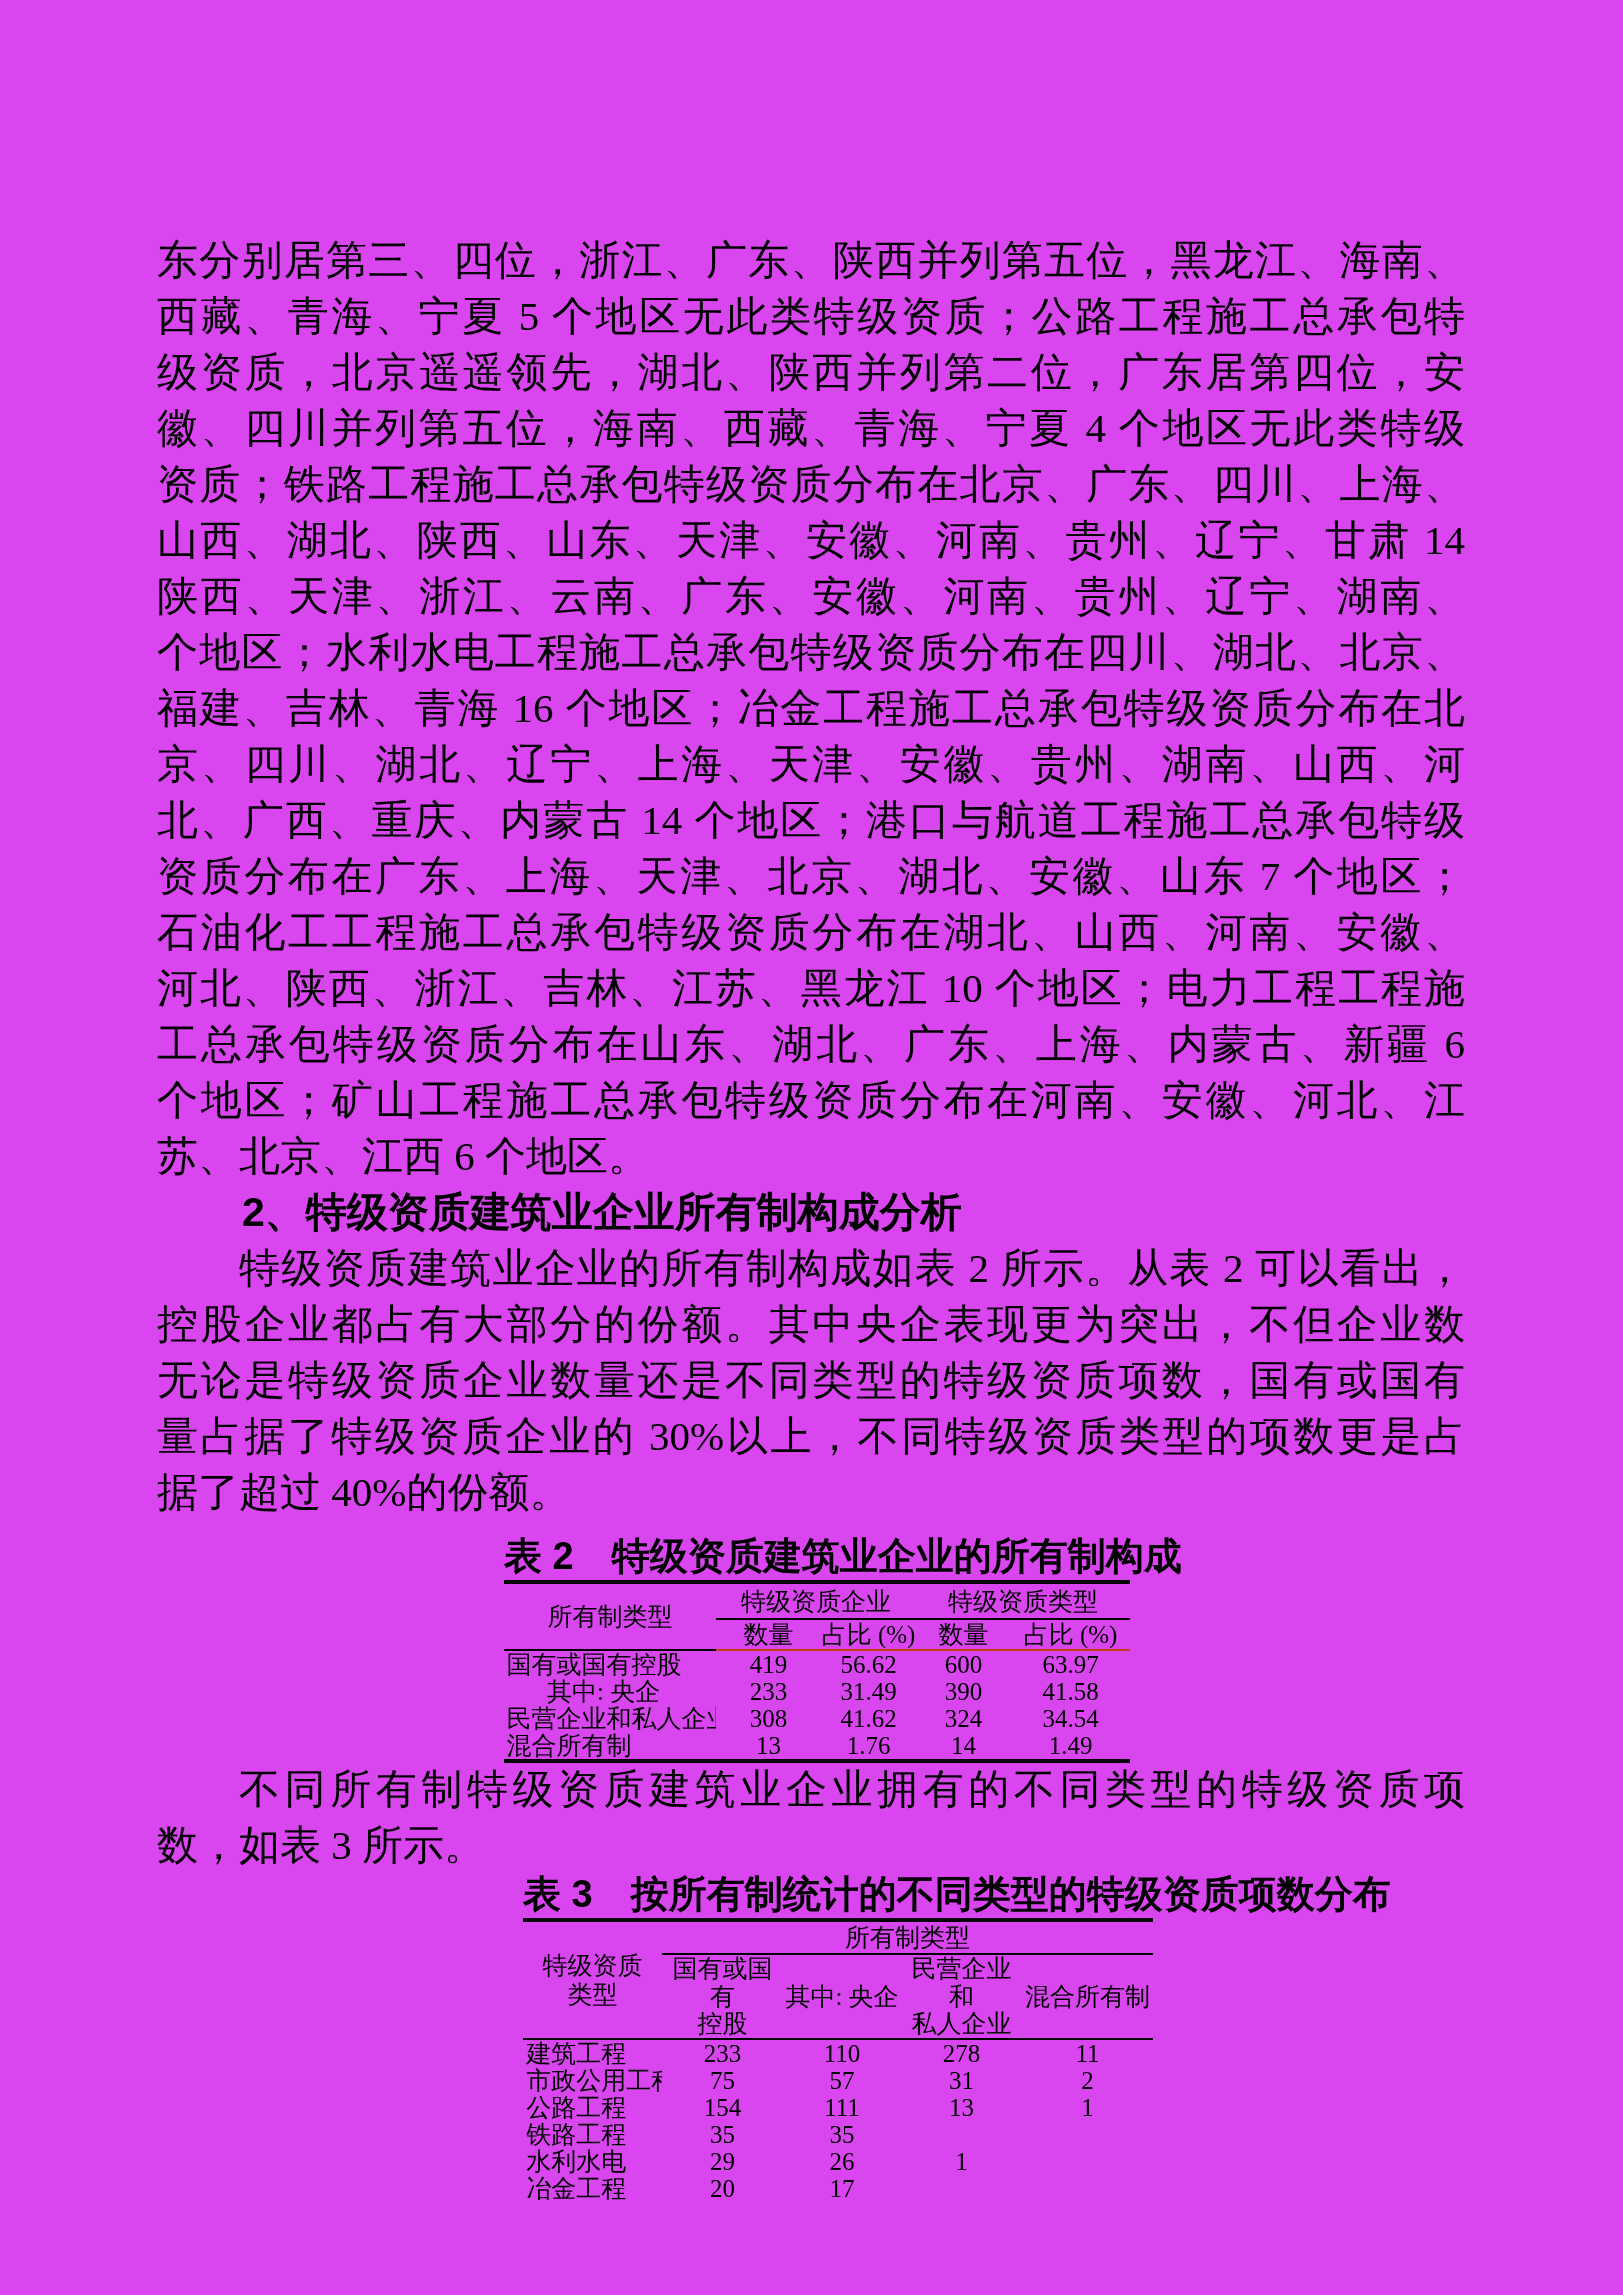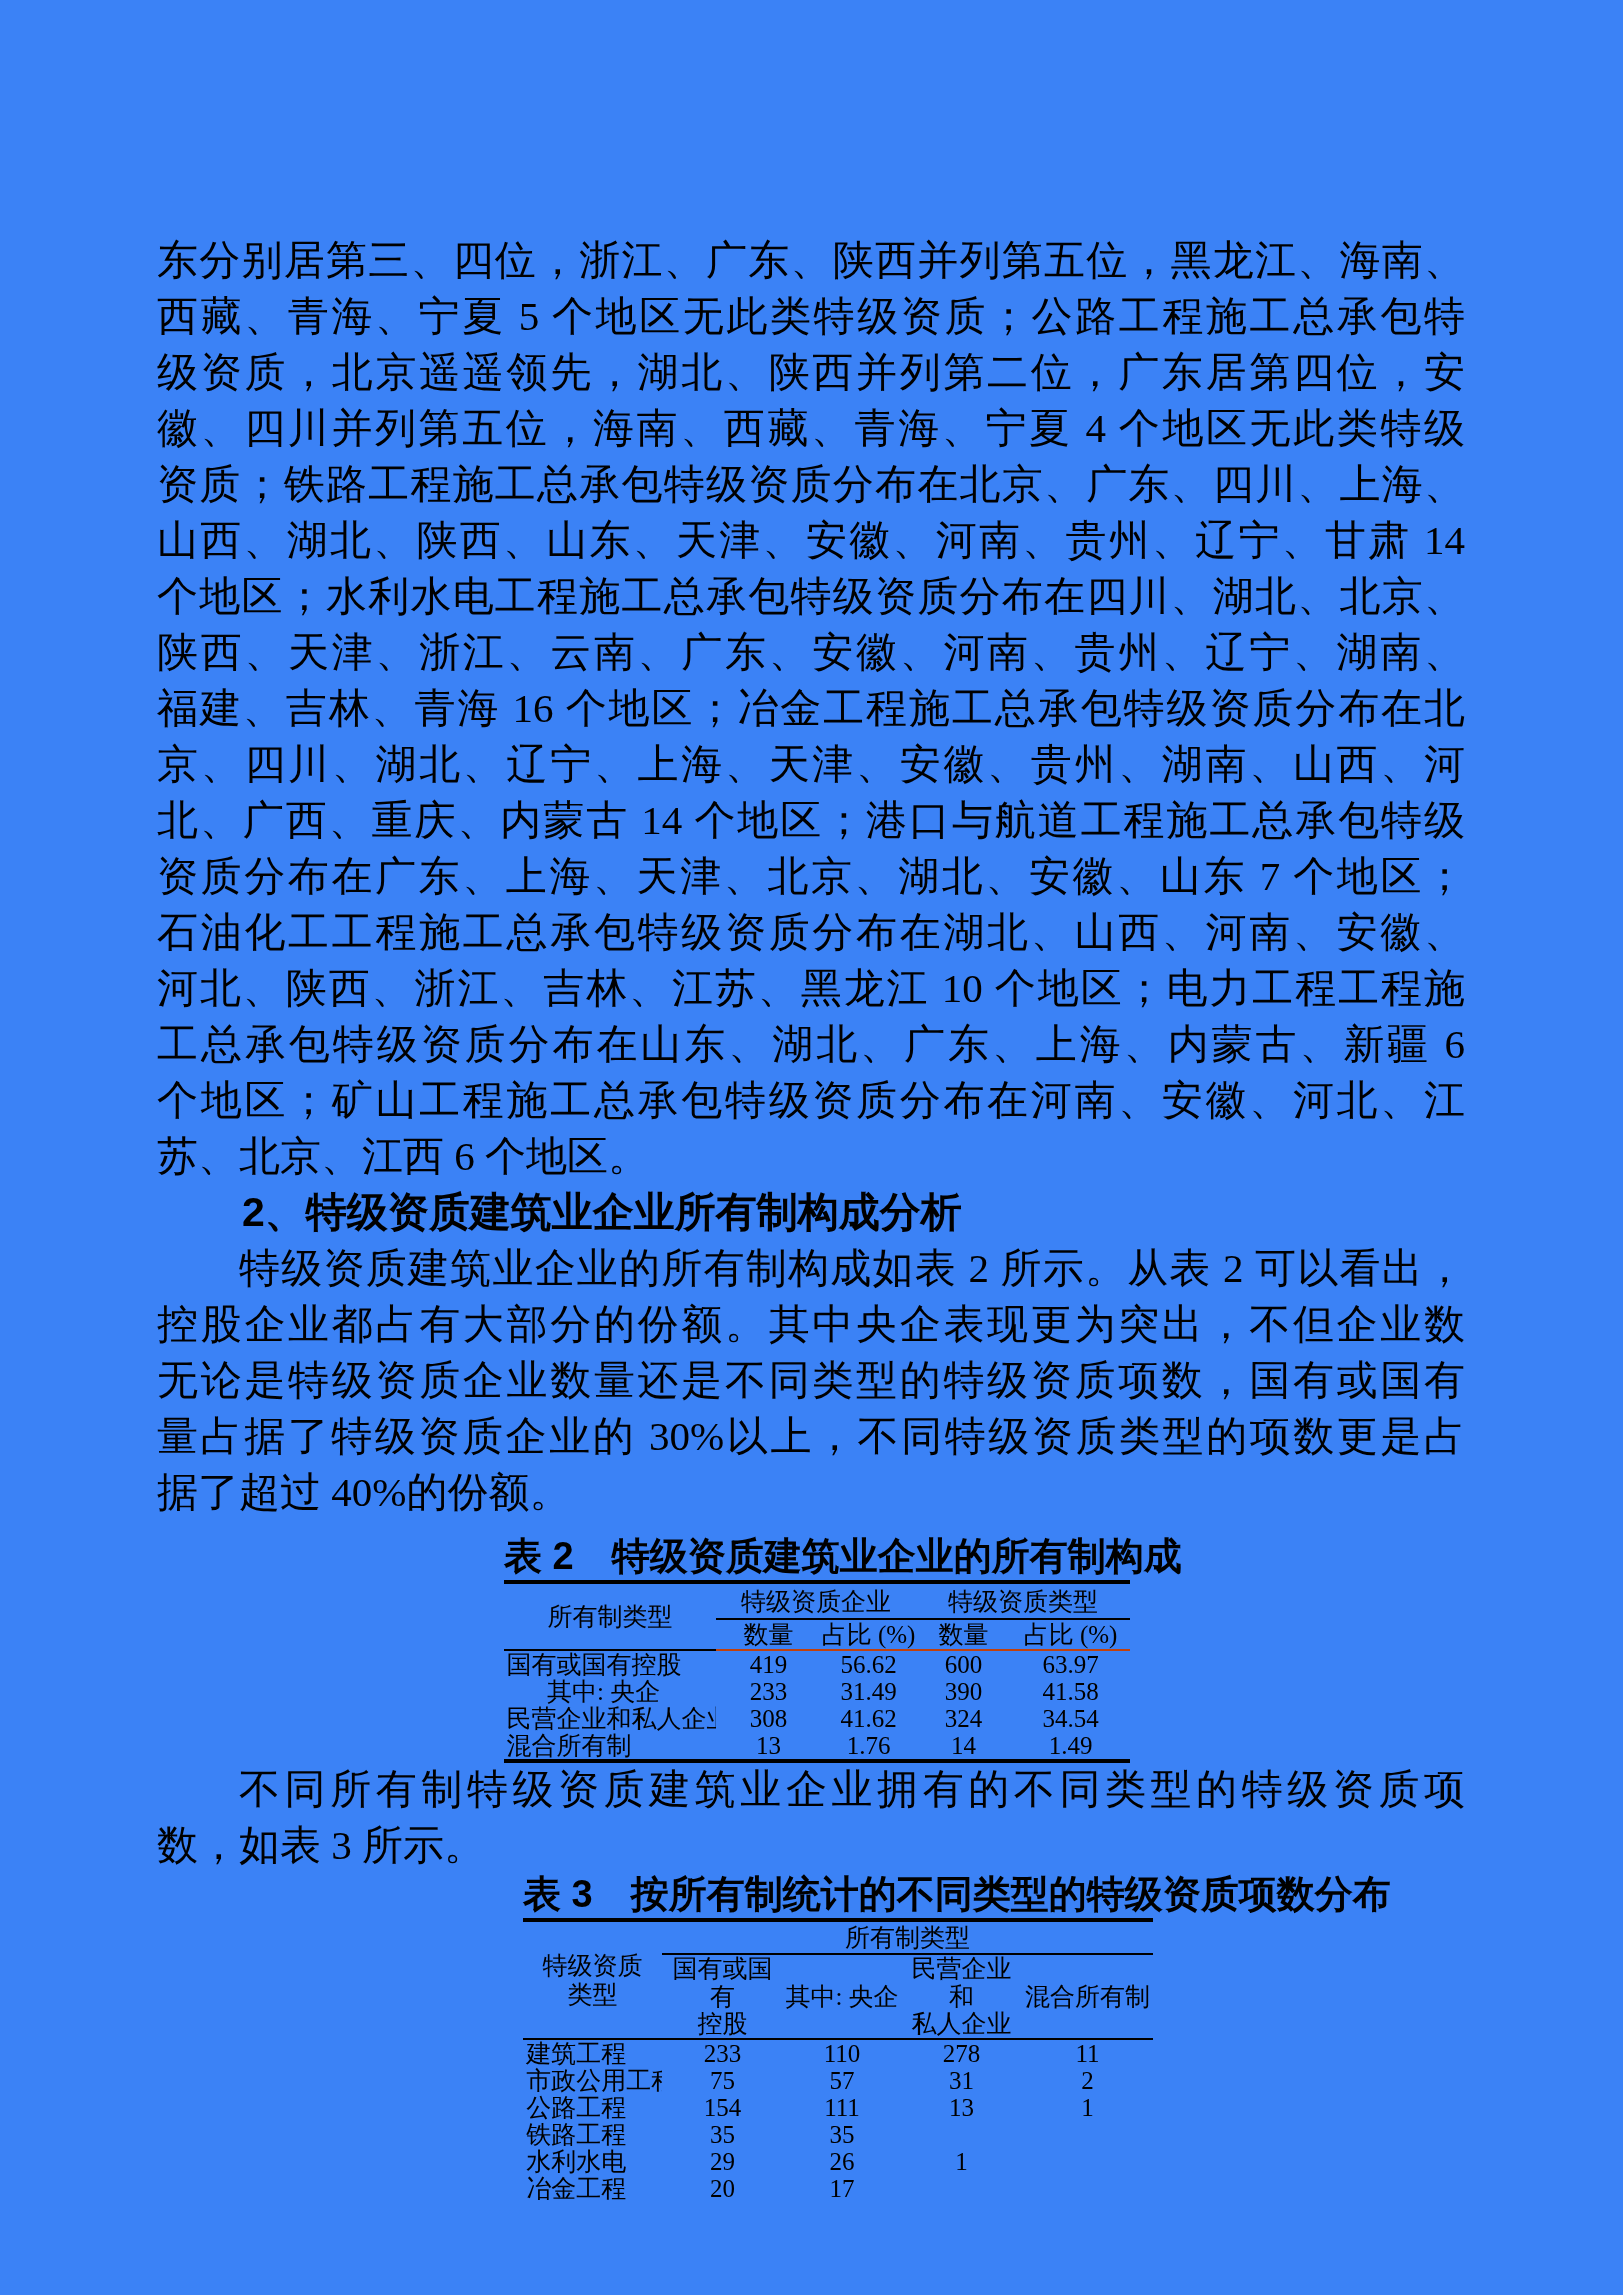--- a/index.html
+++ b/index.html
@@ -4,21 +4,21 @@
 <style>
   html, body {
     margin: 0;
     padding: 0;
     background: #ffffff;
   }
   .page {
     position: relative;
     width: 1623px;
     height: 2295px;
-    background: #3b82f6;
+    background: #d946ef;
     color: #000000;
     overflow: hidden;
     font-family: "Liberation Serif", "DejaVu Serif", serif;
   }
   
   .textcol {
     position: absolute;
     left: 157px;
     top: 232px;
     width: 1308px;
@@ -104,22 +104,22 @@
 
 <div class="page">
 
   <div class="textcol">
     <div class="bl j">东分别居第三、四位，浙江、广东、陕西并列第五位，黑龙江、海南、</div>
     <div class="bl j">西藏、青海、宁夏 5 个地区无此类特级资质；公路工程施工总承包特</div>
     <div class="bl j">级资质，北京遥遥领先，湖北、陕西并列第二位，广东居第四位，安</div>
     <div class="bl j">徽、四川并列第五位，海南、西藏、青海、宁夏 4 个地区无此类特级</div>
     <div class="bl j">资质；铁路工程施工总承包特级资质分布在北京、广东、四川、上海、</div>
     <div class="bl j">山西、湖北、陕西、山东、天津、安徽、河南、贵州、辽宁、甘肃 14</div>
+    <div class="bl j">陕西、天津、浙江、云南、广东、安徽、河南、贵州、辽宁、湖南、</div>
     <div class="bl j">个地区；水利水电工程施工总承包特级资质分布在四川、湖北、北京、</div>
-    <div class="bl j">陕西、天津、浙江、云南、广东、安徽、河南、贵州、辽宁、湖南、</div>
     <div class="bl j">福建、吉林、青海 16 个地区；冶金工程施工总承包特级资质分布在北</div>
     <div class="bl j">京、四川、湖北、辽宁、上海、天津、安徽、贵州、湖南、山西、河</div>
     <div class="bl j">北、广西、重庆、内蒙古 14 个地区；港口与航道工程施工总承包特级</div>
     <div class="bl j">资质分布在广东、上海、天津、北京、湖北、安徽、山东 7 个地区；</div>
     <div class="bl j">石油化工工程施工总承包特级资质分布在湖北、山西、河南、安徽、</div>
     <div class="bl j">河北、陕西、浙江、吉林、江苏、黑龙江 10 个地区；电力工程工程施</div>
     <div class="bl j">工总承包特级资质分布在山东、湖北、广东、上海、内蒙古、新疆 6</div>
     <div class="bl j">个地区；矿山工程施工总承包特级资质分布在河南、安徽、河北、江</div>
     <div class="bl">苏、北京、江西 6 个地区。</div>
 

